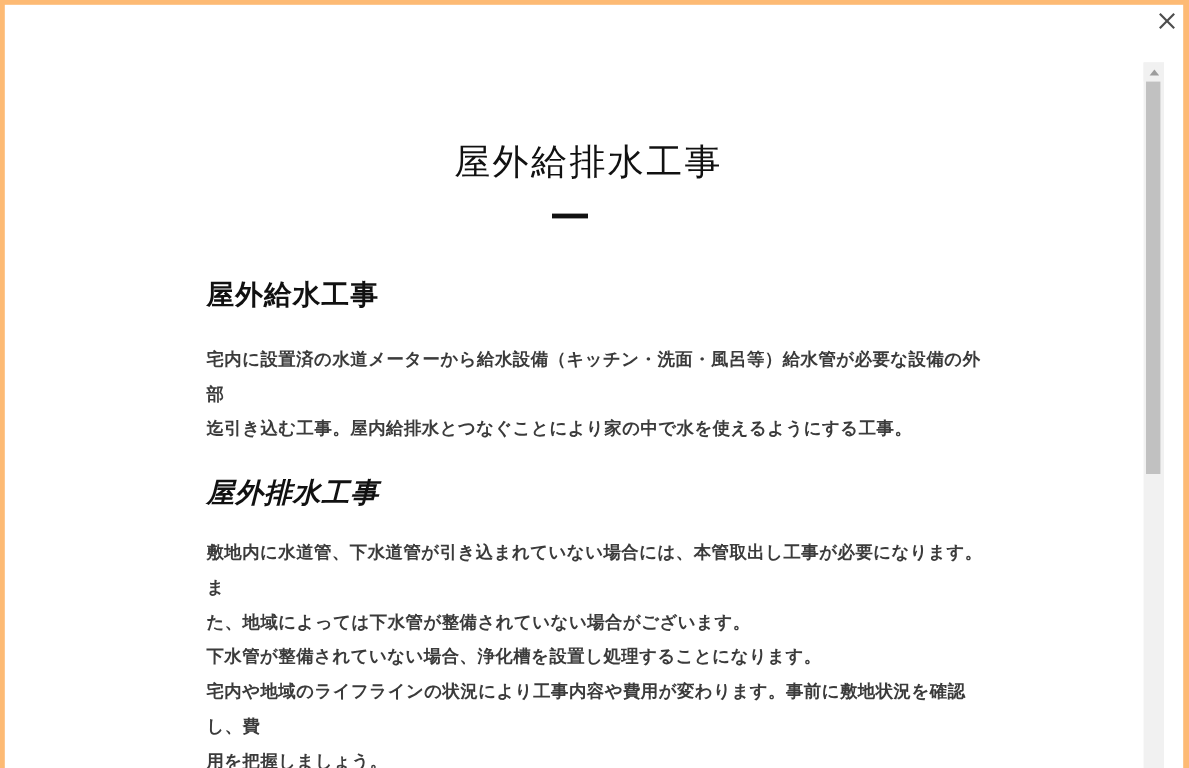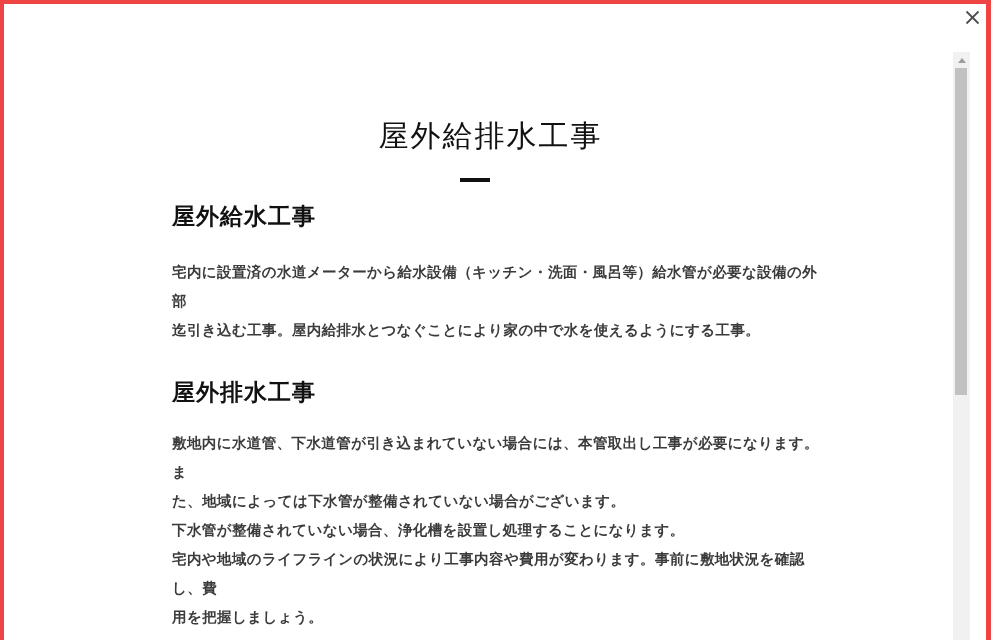--- a/index.html
+++ b/index.html
@@ -5,21 +5,21 @@
   * { margin: 0; padding: 0; box-sizing: border-box; }
   html, body {
     width: 991px; height: 640px;
     overflow: hidden;
     background: #c7c7c7;
     font-family: "Liberation Sans", "DejaVu Sans", sans-serif;
   }
   .overlay {
     position: relative;
     width: 991px; height: 640px;
-    background: #ef4444;
+    background: #fdba74;
   }
   .dialog {
     position: absolute;
     left: 4px; top: 4px; right: 5px;
     height: 820px; 
     background: #ffffff;
   }
   .close-btn {
     position: absolute;
     top: 2px; left: 957px;
@@ -51,22 +51,22 @@
     margin: 24px auto 0 auto;
     margin-left: 288px; 
   }
   .section-heading {
     font-size: 23px;
     line-height: 30px;
     font-weight: 700;
     letter-spacing: 1px;
     color: #111111;
   }
-  .heading-1 { margin-top: 20px; font-family: Liberation Serif, serif; }
-  .heading-2 { margin-top: 32px; }
+  .heading-1 { margin-top: 48px; }
+  .heading-2 { margin-top: 22px; font-style: italic; }
   .body-text {
     font-size: 14.5px;
     line-height: 29px;
     color: #3b3b3b;
     letter-spacing: 0.4px;
     white-space: pre-line;
     width: 660px;
     font-weight: bold;
   }
   .para-1 { margin-top: 26px; }

